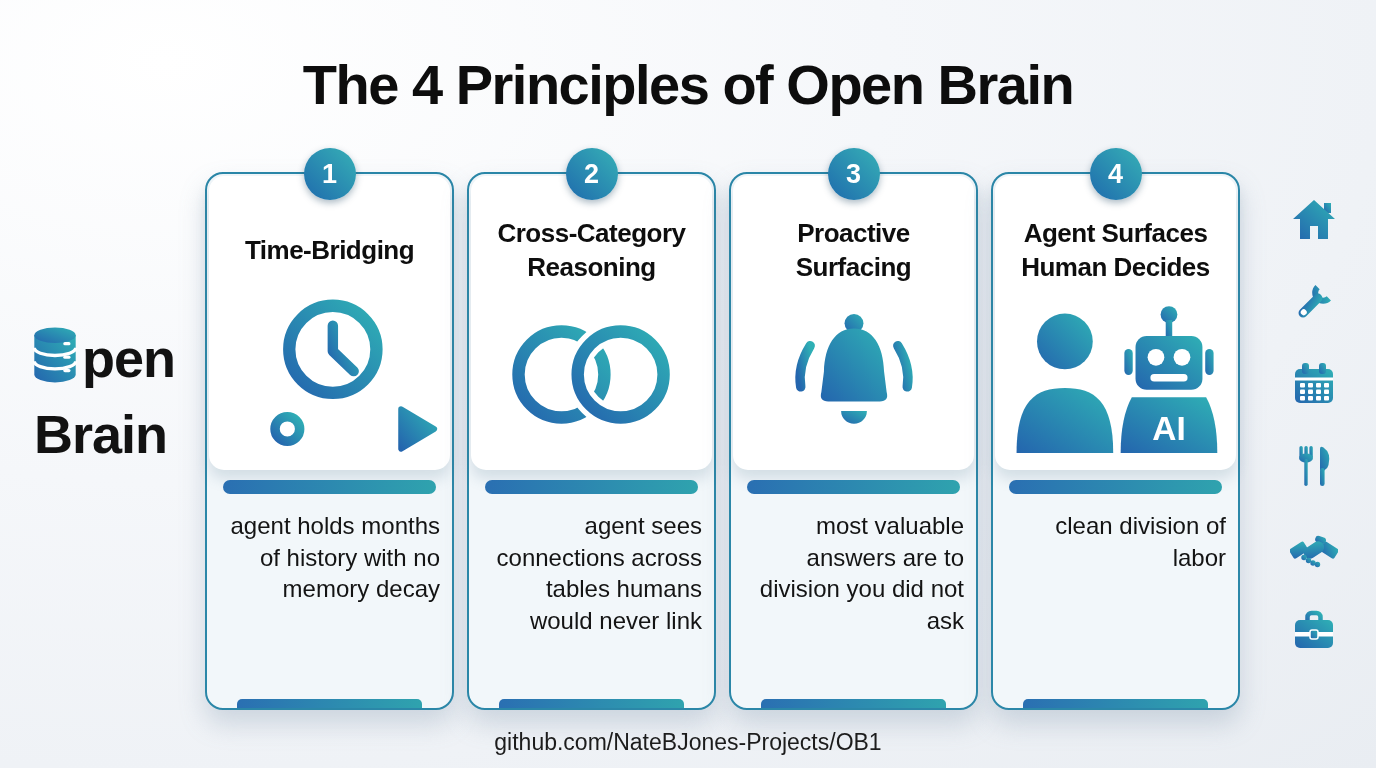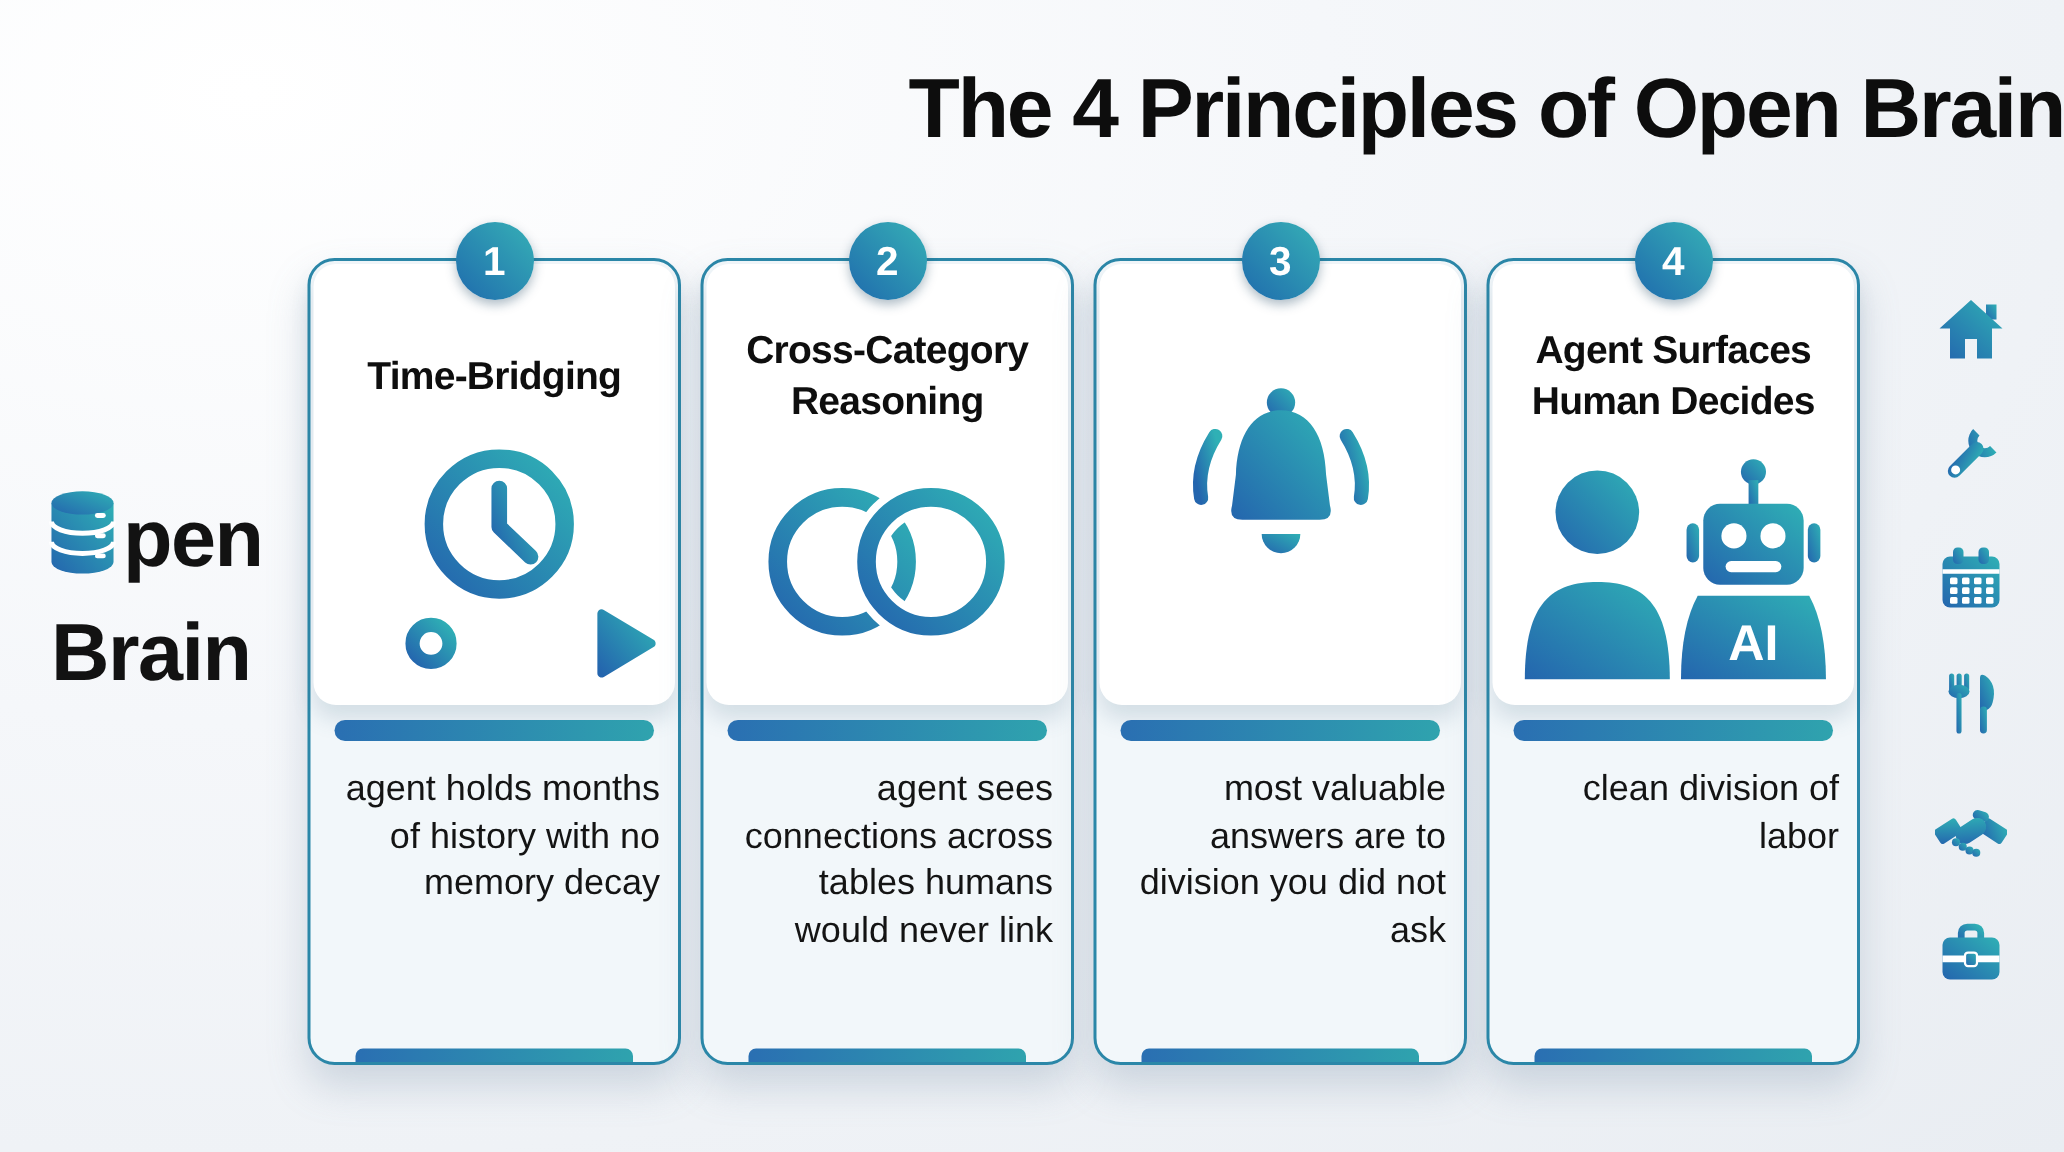--- a/index.html
+++ b/index.html
@@ -7,22 +7,22 @@
   body {
     font-family:"Liberation Sans","DejaVu Sans",sans-serif;
     background:#edf0f4;
     overflow:hidden;
   }
   .canvas{
     position:relative; width:1376px; height:768px;
     background:radial-gradient(ellipse at 12% 8%, #ffffff 0%, #f5f7fa 42%, #e9edf2 100%);
   }
   .page-title{
-    position:absolute; top:39px; left:0; width:100%;
-    text-align:right; font-size:56px; font-weight:800;
+    position:absolute; top:52px; left:0; width:100%;
+    text-align:center; font-size:56px; font-weight:800;
     letter-spacing:-1.5px; color:#0d0d0d;
   }
   
   .logo{ position:absolute; left:28px; top:326px; }
   .logo-line1{ display:flex; align-items:center; }
   .logo-word{ font-size:54px; font-weight:800; color:#121212; letter-spacing:-1px; line-height:1; }
   .logo-line2{ margin-top:17px; padding-left:6px; }
   
   .cards{ position:absolute; left:205px; top:172px; display:flex; gap:13px; }
   .card{
@@ -154,20 +154,21 @@
         </div>
       </div>
       <div class="divider"></div>
       <p class="card-desc">agent sees connections across tables humans would never link</p>
       <div class="bottom-bar"></div>
     </div>
 
     <div class="card">
       <div class="badge">3</div>
       <div class="card-top">
+        <div class="card-title">Proactive Surfacing</div>
         <div class="icon-box">
           <svg width="172" height="146" viewBox="0 0 200 170">
             <defs>
               <linearGradient id="g3" x1="0%" y1="100%" x2="100%" y2="0%">
                 <stop offset="0%" stop-color="#2465ae"></stop>
                   <stop offset="100%" stop-color="#2fb0b5"></stop>
               </linearGradient>
             </defs>
             <circle cx="100" cy="26" r="11" fill="url(#g3)"></circle>
             <path d="M100 32 C 78 32 66 52 65 82 L 62 106 Q 59 117 70 117 L 130 117 Q 141 117 138 106 L 135 82 C 134 52 122 32 100 32 Z" fill="url(#g3)"></path>
@@ -327,14 +328,15 @@
           </defs>
         <rect x="17.5" y="7" width="13" height="11" rx="4" fill="none" stroke="url(#s6)" stroke-width="4.5"></rect>
         <rect x="5" y="14" width="38" height="28" rx="5" fill="url(#s6)"></rect>
         <rect x="5" y="26" width="38" height="4.5" fill="#ffffff"></rect>
         <rect x="20" y="24" width="8" height="9" rx="2" fill="url(#s6)" stroke="#ffffff" stroke-width="1.5"></rect>
       </svg>
     </span>
 
   </div>
 
+  <div class="footer-url">github.com/NateBJones-Projects/OB1</div>
 
 </div>
 
 </body></html>

